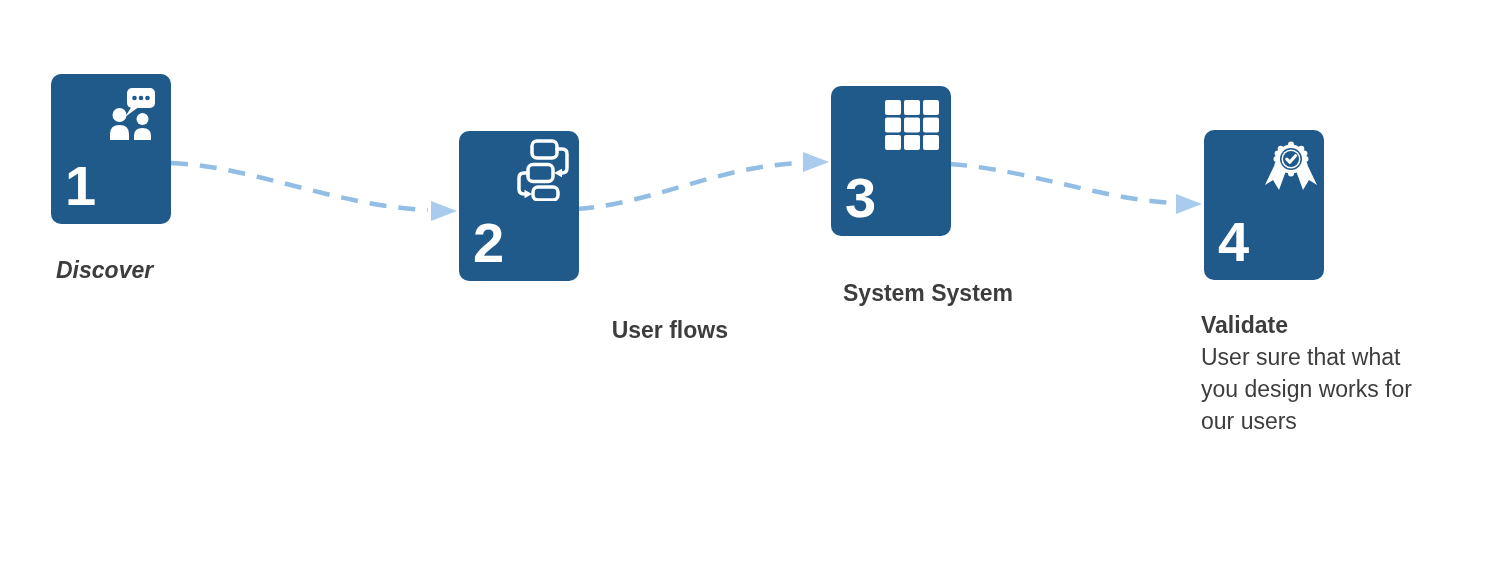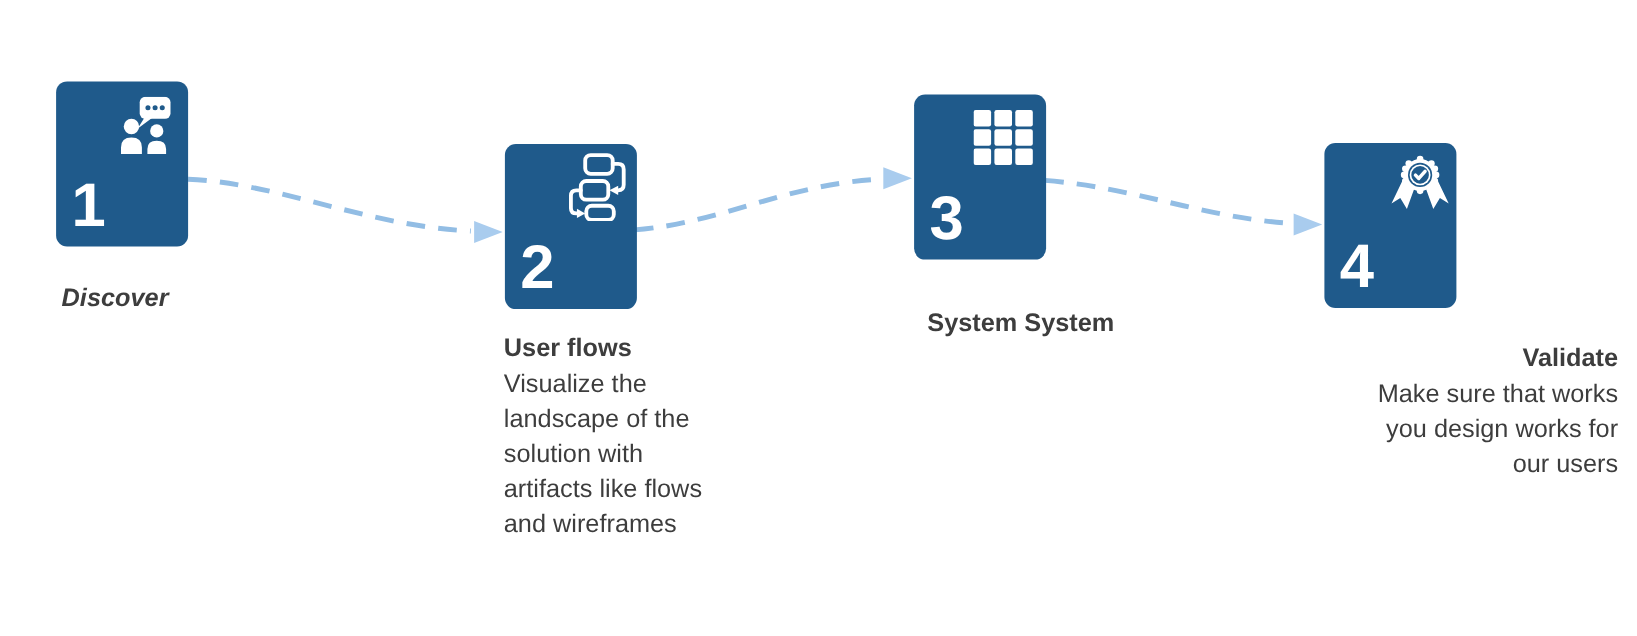--- a/index.html
+++ b/index.html
@@ -35,23 +35,23 @@
   .card3{left:831px;top:86px;}
   .card4{left:1204px;top:130px;}
   .icon1{top:14px;right:14px;}
   .icon2{top:8px;right:8px;}
   .icon3{top:14px;right:12px;}
   .icon4{top:10px;right:5px;}
   .textblock{position:absolute;color:var(--text-gray);width:270px;}
   .textblock .step-title{font-size:23px;font-weight:700;line-height:32px;}
   .textblock .step-desc{font-size:23px;font-weight:400;line-height:32px;white-space:pre-line;}
   .text1{left:56px;top:254px;font-style:italic;}
-  .text2{left:458px;top:300px;}
+  .text2{left:458px;top:314px;text-align:right;}
   .text3{left:843px;top:277px;}
-  .text4{left:1201px;top:309px;text-align:right;}
+  .text4{left:1201px;top:309px;}
   .ic-fill{fill:var(--icon-white);}
   .ic-blue{fill:var(--card-blue);}
   .ic-stroke{fill:none;stroke:var(--icon-white);stroke-width:3.5;stroke-linecap:round;}
   .ic-check{fill:none;stroke:var(--icon-white);stroke-width:3.2;stroke-linecap:round;stroke-linejoin:round;}
 </style>
 </head>
 <body>
 
 <div class="stage">
 
@@ -133,31 +133,26 @@
     </svg>
     <span class="num">4</span>
   </div>
 
   <div class="textblock text1">
     <div class="step-title">Discover</div>
   </div>
 
   <div class="textblock text2">
     <div class="step-title">User flows</div>
-    <div class="step-desc">Visualize the
-landscape of the
-solution with
-artifacts like flows
-and wireframes</div>
   </div>
 
   <div class="textblock text3">
     <div class="step-title">System System</div>
   </div>
 
   <div class="textblock text4">
     <div class="step-title">Validate</div>
-    <div class="step-desc">Make sure that works
+    <div class="step-desc">User sure that what
 you design works for
 our users</div>
   </div>
 
 </div>
 
 </body></html>

